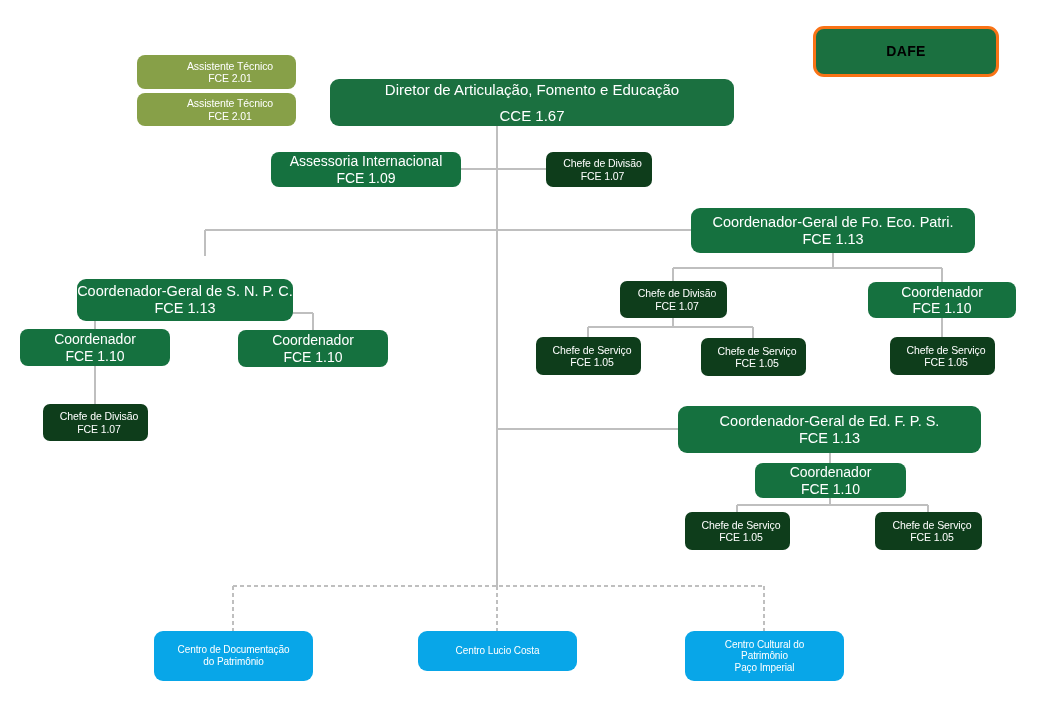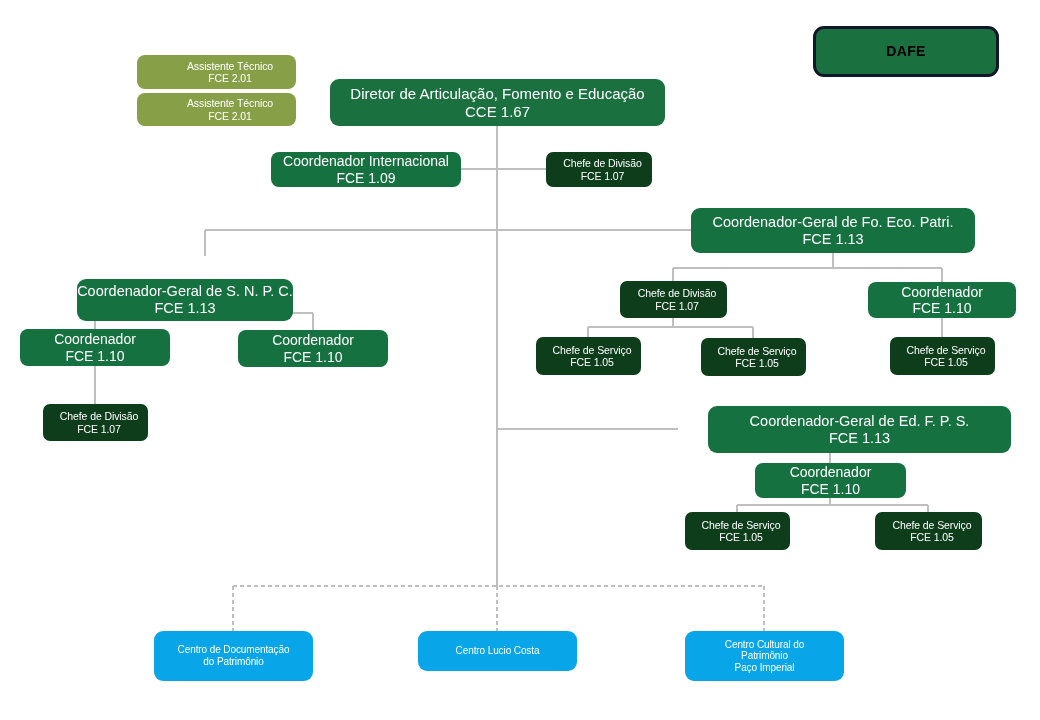--- a/index.html
+++ b/index.html
@@ -87,21 +87,21 @@
   }
   .t-blue {
     background: #08a6e8;
     font-size: 10px;
     border-radius: 9px;
     letter-spacing: -0.1px;
   }
   .t-badge {
     background: #1b7040;
     color: #000000;
-    border: 3px solid #0f172a;
+    border: 3px solid #f97316;
     border-radius: 11px;
     font-size: 14px;
     font-weight: bold;
     letter-spacing: 0.4px;
   }
 </style>
 </head>
 <body>
 
 <div id="chart">
@@ -141,26 +141,26 @@
 
   <div id="nodes-layer">
       <div class="node t-olive" style="left: 137px; top: 55px; width: 159px; height: 34px;">
         <span class="ln">Assistente Técnico</span>
         <span class="ln">FCE 2.01</span>
       </div>
       <div class="node t-olive" style="left: 137px; top: 93px; width: 159px; height: 33px;">
         <span class="ln">Assistente Técnico</span>
         <span class="ln">FCE 2.01</span>
       </div>
-      <div class="node t-root" style="left: 330px; top: 79px; width: 335px; height: 47px;">
+      <div class="node t-root" style="left: 330px; top: 79px; width: 404px; height: 47px; justify-content: space-between;">
         <span class="ln">Diretor de Articulação, Fomento  e Educação</span>
         <span class="ln">CCE 1.67</span>
       </div>
       <div class="node t-mid" style="left: 271px; top: 152px; width: 190px; height: 35px;">
-        <span class="ln">Coordenador Internacional</span>
+        <span class="ln">Assessoria Internacional</span>
         <span class="ln">FCE 1.09</span>
       </div>
       <div class="node t-dark" style="left: 546px; top: 152px; width: 106px; height: 35px;">
         <span class="ln">Chefe de Divisão</span>
         <span class="ln">FCE 1.07</span>
       </div>
       <div class="node t-cg" style="left: 691px; top: 208px; width: 284px; height: 45px;">
         <span class="ln">Coordenador-Geral  de Fo. Eco. Patri.</span>
         <span class="ln">FCE 1.13</span>
       </div>
@@ -193,21 +193,21 @@
         <span class="ln">FCE 1.05</span>
       </div>
       <div class="node t-dark" style="left: 890px; top: 337px; width: 105px; height: 38px;">
         <span class="ln">Chefe de Serviço</span>
         <span class="ln">FCE 1.05</span>
       </div>
       <div class="node t-dark" style="left: 43px; top: 404px; width: 105px; height: 37px;">
         <span class="ln">Chefe de Divisão</span>
         <span class="ln">FCE 1.07</span>
       </div>
-      <div class="node t-cg" style="left: 678px; top: 406px; width: 303px; height: 47px; margin-left: 30px;">
+      <div class="node t-cg" style="left: 678px; top: 406px; width: 303px; height: 47px;">
         <span class="ln">Coordenador-Geral  de Ed. F. P. S.</span>
         <span class="ln">FCE 1.13</span>
       </div>
       <div class="node t-mid" style="left: 755px; top: 463px; width: 151px; height: 35px;">
         <span class="ln">Coordenador</span>
         <span class="ln">FCE 1.10</span>
       </div>
       <div class="node t-dark" style="left: 685px; top: 512px; width: 105px; height: 38px;">
         <span class="ln">Chefe de Serviço</span>
         <span class="ln">FCE 1.05</span>

